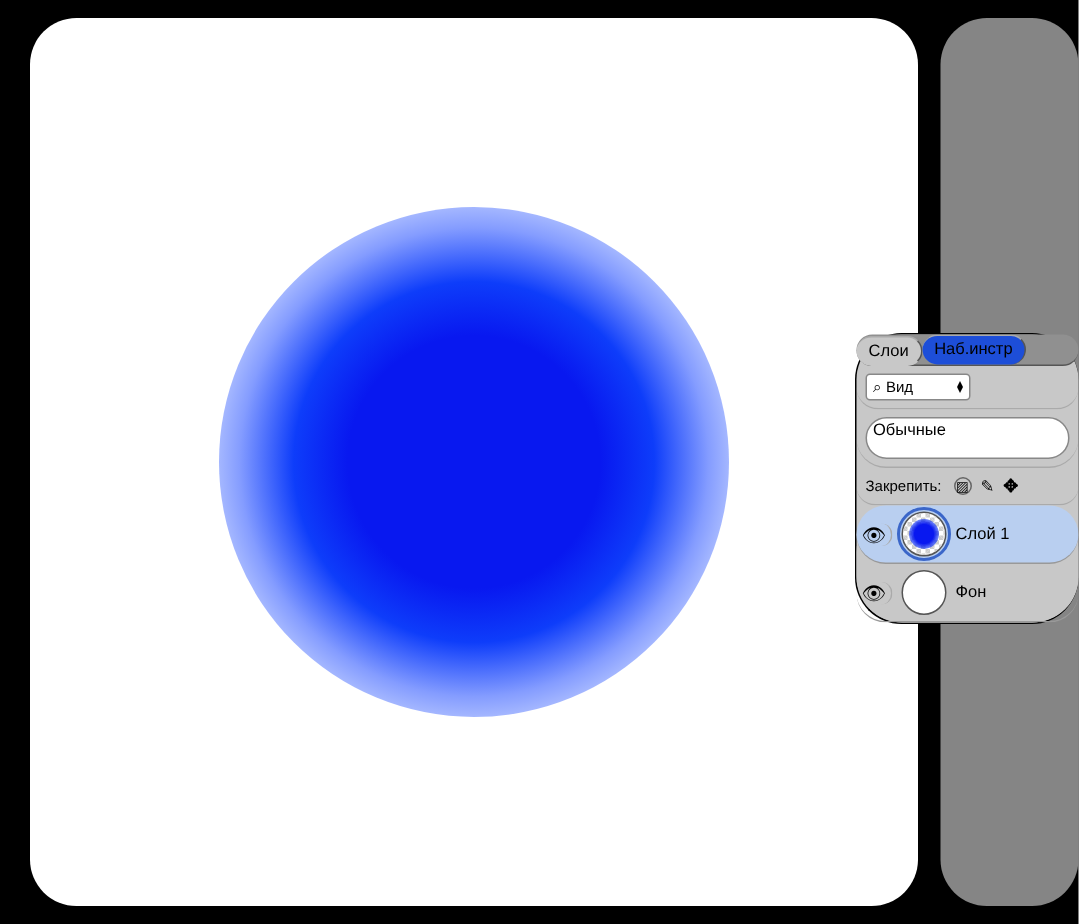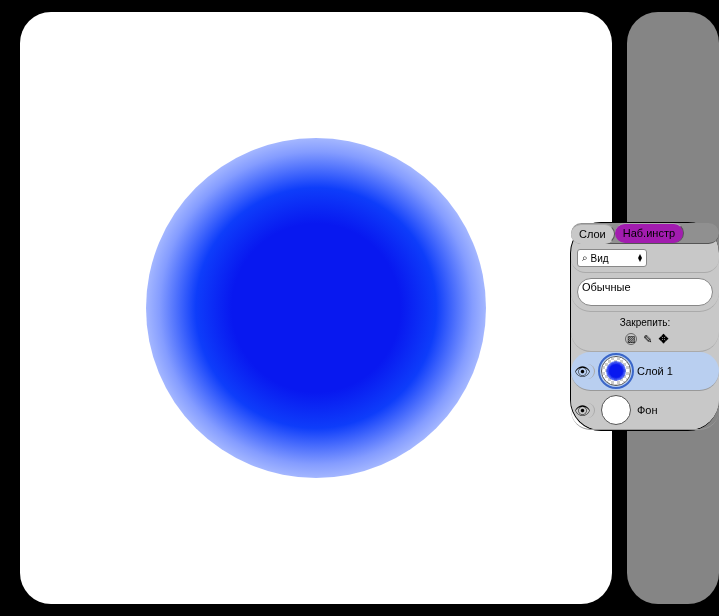--- a/index.html
+++ b/index.html
@@ -48,21 +48,21 @@
   }
   
   .panel-tabs {
     display: flex;
     background: #909090;
     height: 21px;
     border-bottom: 1px solid #555;
   }
   .panel-tab {
     padding: 3px 8px;
-    background: #a21caf;
+    background: #1d4ed8;
     border-right: 1px solid #555;
     border-top: 1px solid #aaa;
     cursor: pointer;
   }
   .panel-tab.active {
     background: #c8c8c8;
     border-bottom: 1px solid #c8c8c8;
     position: relative;
     top: 1px;
   }
@@ -96,21 +96,20 @@
     border: 1px solid #888;
     width: 100%;
     height: 28px;
     padding: 2px 4px;
     font-size: 11px;
   }
   
   .lock-row {
     font-size: 10px;
     gap: 4px;
-    flex-direction: column;
   }
   .lock-icons { display: flex; gap: 6px; margin-left: 4px; align-items: center; }
   .lock-icon { width: 12px; height: 12px; display: flex; align-items: center; justify-content: center; border: 1px solid #666; font-size: 9px; }
   .lock-brush { font-size: 11px; }
   .lock-move { font-size: 12px; font-weight: bold; }
   
   .layer-list { background: #c8c8c8; }
   .layer-item {
     display: flex;
     align-items: center;

